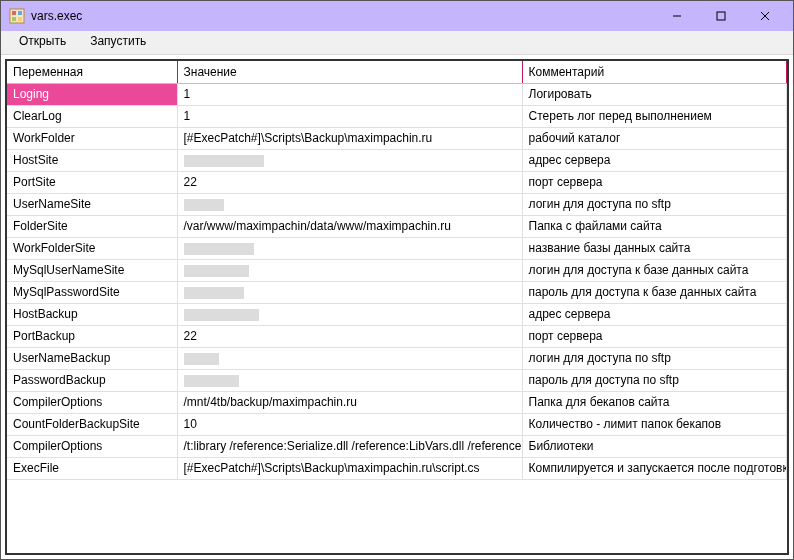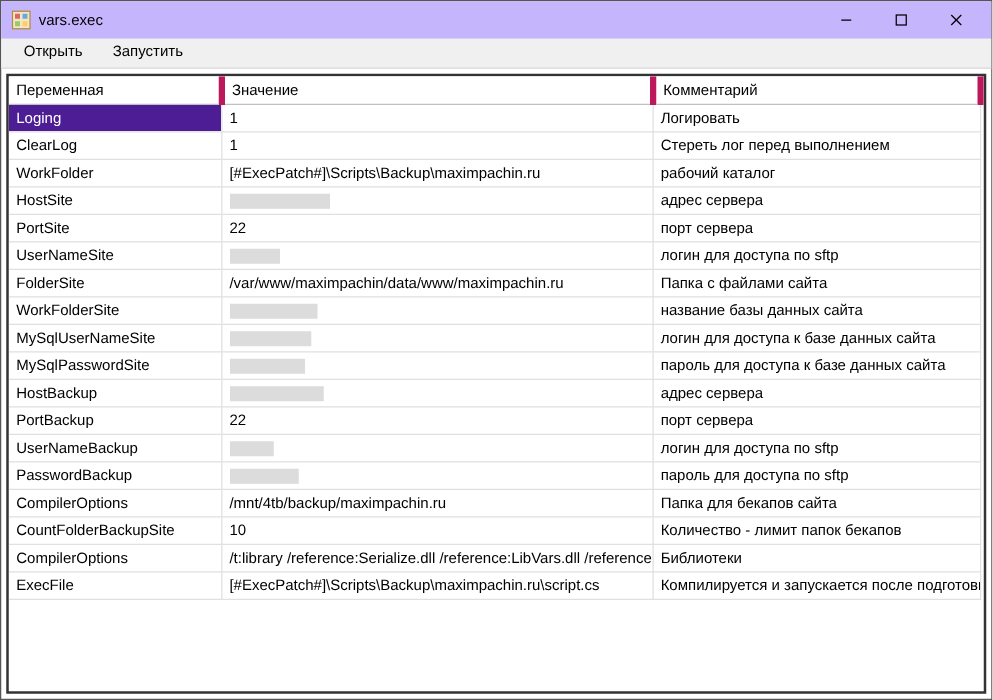--- a/index.html
+++ b/index.html
@@ -7,26 +7,26 @@
   .window { width: 794px; height: 560px; border: 1px solid #555; display: flex; flex-direction: column; background: #fff; }
   .titlebar { height: 30px; display: flex; align-items: center; padding: 0 6px 0 8px; background: #c4b5fd; }
   .titlebar .app-icon { width: 16px; height: 16px; margin-right: 6px; display: inline-flex; align-items: center; justify-content: center; }
   .titlebar .title { flex: 1; font-size: 12px; }
   .titlebar .ctrl { width: 44px; height: 28px; display: flex; align-items: center; justify-content: center; cursor: default; }
   .menubar { height: 24px; display: flex; align-items: flex-start; padding: 0 6px; background: #f0f0f0; border-bottom: 1px solid #d9d9d9; }
   .menuitem { padding: 3px 12px; cursor: default; }
   .content { flex: 1; padding: 4px; }
   .grid { width: 100%; height: 100%; border: 2px solid #333; background: #fff; overflow: hidden; }
   table { border-collapse: collapse; width: 100%; table-layout: fixed; }
-  th { background: #fff; font-weight: normal; text-align: left; padding: 3px 6px; border-right: 5px solid #be185d; border-bottom: 1px solid #c0c0c0; height: 22px; }
+  th { background: #fff; font-weight: normal; text-align: left; padding: 3px 6px; border-right: 1px solid #be185d; border-bottom: 1px solid #c0c0c0; height: 22px; }
   td { padding: 3px 6px; border-right: 1px solid #e0e0e0; border-bottom: 1px solid #e0e0e0; height: 22px; white-space: nowrap; overflow: hidden; text-overflow: clip; }
   col.c0 { width: 170px; }
   col.c1 { width: 345px; }
   col.c2 { width: auto; }
-  tr.selected td:first-child { background: #4c1d95; color: #fff; }
+  tr.selected td:first-child { background: #ec4899; color: #fff; }
   .redacted { display: inline-block; height: 12px; background: #dcdcdc; vertical-align: middle; }
 </style>
 </head>
 <body>
 
 <div class="window">
   <div class="titlebar">
     <span class="app-icon">
       <svg width="16" height="16" viewBox="0 0 16 16">
         <rect x="1" y="1" width="14" height="14" fill="#f2e6c8" stroke="#b58a3a"></rect>

